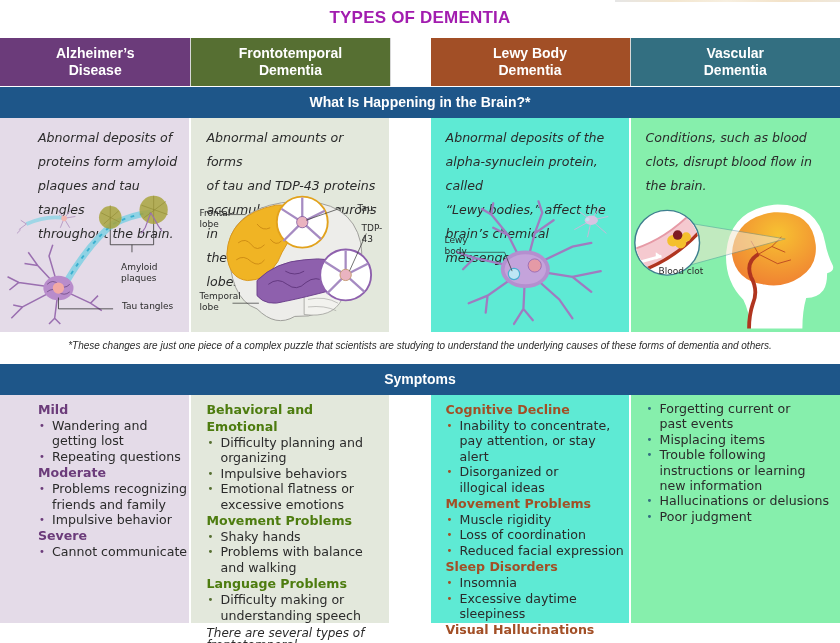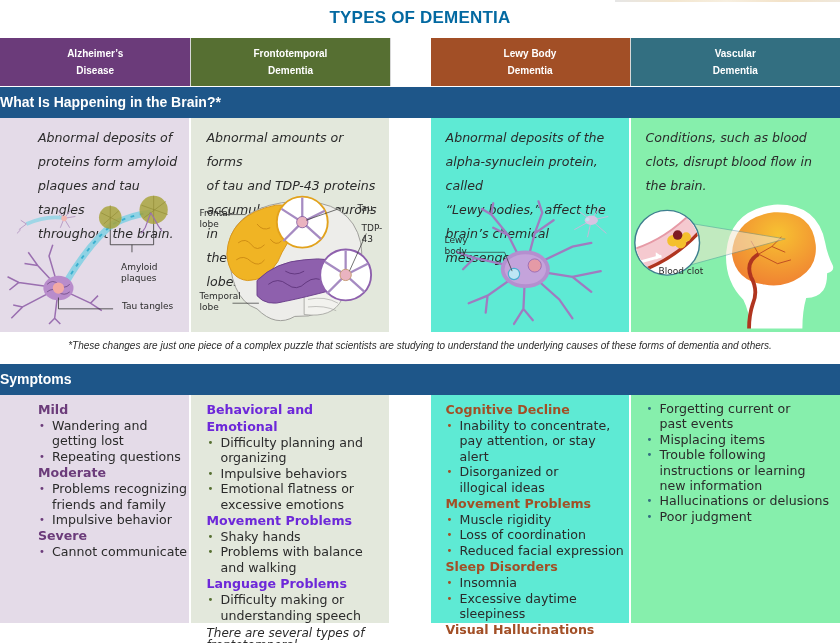--- a/index.html
+++ b/index.html
@@ -4,34 +4,34 @@
 <style>
   * { box-sizing: border-box; margin: 0; padding: 0; }
   html, body { width: 840px; height: 643px; overflow: hidden; background: #ffffff; }
   body { font-family: "DejaVu Sans", "Liberation Sans", sans-serif; color: #2b2b2b; position: relative; }
 
   .top-strip { position: absolute; left: 615px; top: 0; width: 225px; height: 2px;
     background: linear-gradient(90deg, #e6e6e6, #f3e6cf, #f7efe0, #f3e2c8, #efe8dc); }
 
   .title { position: absolute; left: 0; top: 8px; width: 840px; text-align: center;
     font-family: "Liberation Sans", sans-serif; font-weight: bold; font-size: 17px;
-    color: #0369a1; letter-spacing: 0.2px; }
+    color: #a21caf; letter-spacing: 0.2px; }
 
   .headers { position: absolute; left: 0; top: 38px; width: 840px; height: 48px; display: flex; }
   .hcell { height: 48px; color: #fff; font-family: "Liberation Sans", sans-serif; font-weight: bold;
-    font-size: 10px; line-height: 17px; text-align: center; display: flex; align-items: center;
+    font-size: 14px; line-height: 17px; text-align: center; display: flex; align-items: center;
     justify-content: center; white-space: pre-line; border-right: 1px solid #d8d8d8; }
   .hcell:last-child { border-right: none; }
   .c1 { width: 201px; } .c2 { width: 209px; } .c3 { width: 210px; margin-left: 40px; } .c4 { width: 220px; }
   .h-alz { background: #6b3b7a; } .h-ftd { background: #566f32; }
   .h-lbd { background: #a24f26; } .h-vas { background: #336f81; }
 
   .band { position: absolute; left: 0; width: 840px; height: 31px; background: #1e5689;
     color: #fff; font-family: "Liberation Sans", sans-serif; font-weight: bold; font-size: 14px;
-    text-align: left; line-height: 31px; }
+    text-align: center; line-height: 31px; }
   .band1 { top: 87px; }
   .band2 { top: 364px; }
 
   .row { position: absolute; left: 0; width: 840px; display: flex; }
   .row1 { top: 118px; height: 214px; }
   .row2 { top: 395px; height: 228px; }
   .cell { height: 100%; position: relative; border-right: 2px solid #ffffff; }
   .cell:last-child { border-right: none; }
   .bg-alz { background: #e4dbe8; } .bg-ftd { background: #e3e8dc; }
   .bg-lbd { background: #5eead4; } .bg-vas { background: #86efac; }
@@ -44,21 +44,21 @@
 
   .illus { position: absolute; left: 0; bottom: 0; width: 100%; height: 150px; }
   .lbl { position: absolute; font-size: 9px; line-height: 11px; color: #2b2b2b; white-space: pre-line; }
 
   .footnote { position: absolute; left: 0; top: 340px; width: 840px; text-align: center;
     font-family: "Liberation Sans", sans-serif; font-style: italic; font-size: 10px; color: #2b2b2b; }
 
   .sym { position: absolute; top: 6px; font-size: 12.6px; line-height: 15.4px; }
   .sym-alz { left: 38px; } .sym-ftd { left: 15px; } .sym-lbd { left: 15px; } .sym-vas { left: 15px; }
   .group-title { font-weight: bold; font-size: 12.6px; line-height: 17px; }
-  .t-alz { color: #6b3b7a; } .t-ftd { color: #6d28d9; } .t-lbd { color: #a24f26; }
+  .t-alz { color: #6b3b7a; } .t-ftd { color: #4d7c0f; } .t-lbd { color: #a24f26; }
   ul { list-style: none; }
   li { position: relative; padding-left: 14px; white-space: pre-line; color: #2b2b2b; }
   li::before { content: "•"; position: absolute; left: 1px; top: 0; font-size: 10px; }
   .b-alz li::before { color: #6b3b7a; } .b-ftd li::before { color: #566f32; }
   .b-lbd li::before { color: #a24f26; } .b-vas li::before { color: #336f81; }
   .note { font-style: italic; font-size: 12px; line-height: 12px; margin-top: 4px; white-space: pre-line; color: #2b2b2b; }
 </style>
 </head>
 <body>
 

